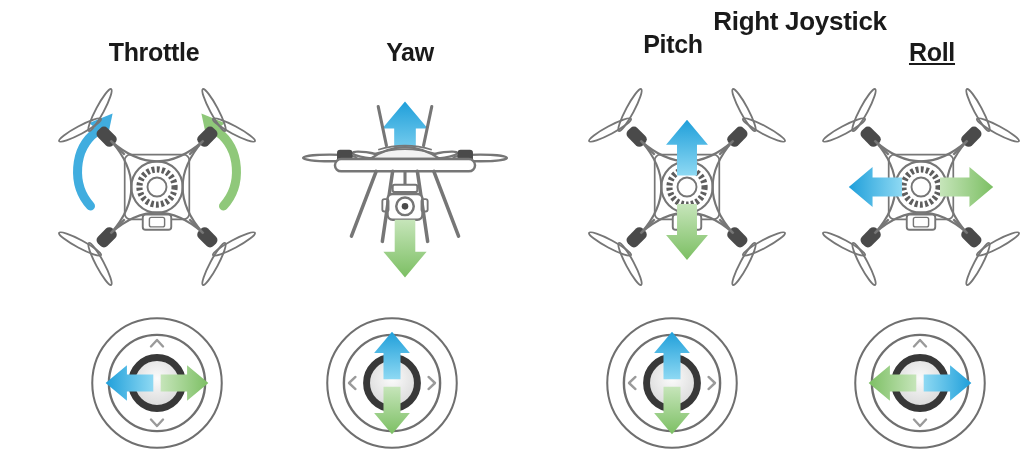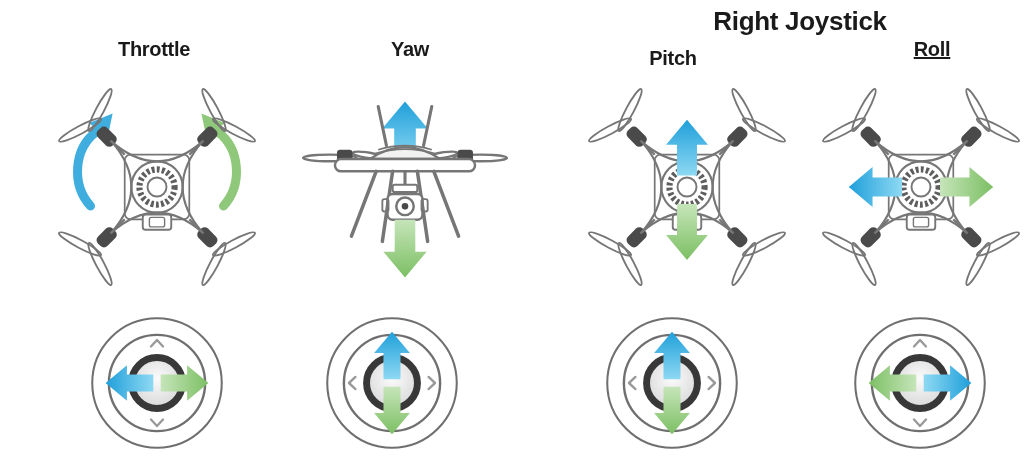--- a/index.html
+++ b/index.html
@@ -8,21 +8,21 @@
     background:var(--background,#fff);
     font-family:"Liberation Sans","DejaVu Sans",sans-serif;
     color:var(--text,#1a1a1a);
   }
   .abs{position:absolute;}
   .group-title{
     font-size:26px;font-weight:600;letter-spacing:-0.3px;
     transform:translateX(-50%);white-space:nowrap;
   }
   .col-label{
-    font-size:20px;font-weight:600;letter-spacing:-0.3px;
+    font-size:25px;font-weight:600;letter-spacing:-0.3px;
     transform:translateX(-50%);white-space:nowrap;
   }
   svg.art{overflow:visible;}
 </style>
 </head>
 <body style="background: rgb(255, 255, 255);">
 
 <svg width="0" height="0" style="position:absolute" aria-hidden="true">
   <defs>
     <linearGradient id="gradBlue" x1="0" y1="0" x2="0" y2="1">
@@ -116,21 +116,21 @@
     </g>
   </defs>
 </svg>
 
 <div class="figure" style="position:absolute;inset:0;">
 
   <div class="group-title abs" style="left:800px;top:6px;text-align:center;">Right Joystick</div>
 
   <div class="col-label abs" style="left:154px;top:38px;">Throttle</div>
   <div class="col-label abs" style="left:410px;top:38px;">Yaw</div>
-  <div class="col-label abs" style="left:673px;top:47px;">Pitch</div>
+  <div class="col-label abs" style="left:673px;top:30px;">Pitch</div>
   <div class="col-label abs" style="left:932px;top:38px;text-decoration:underline;">Roll</div>
 
   <svg class="art abs" viewBox="0 0 200 200" style="left:62px;top:92px;width:190px;height:190px;">
     <use href="#curve-arrow" style="color:var(--arrow-blue);opacity:.85"></use>
     <use href="#curve-arrow" transform="translate(200,0) scale(-1,1)" style="color:var(--arrow-green);opacity:.85"></use>
     <use href="#drone-top"></use>
   </svg>
 
   <svg class="art abs" viewBox="0 0 200 190" style="left:302px;top:96px;width:206px;height:196px;">
     <use href="#arrow-blue" transform="translate(100,64) scale(1.05)"></use>

